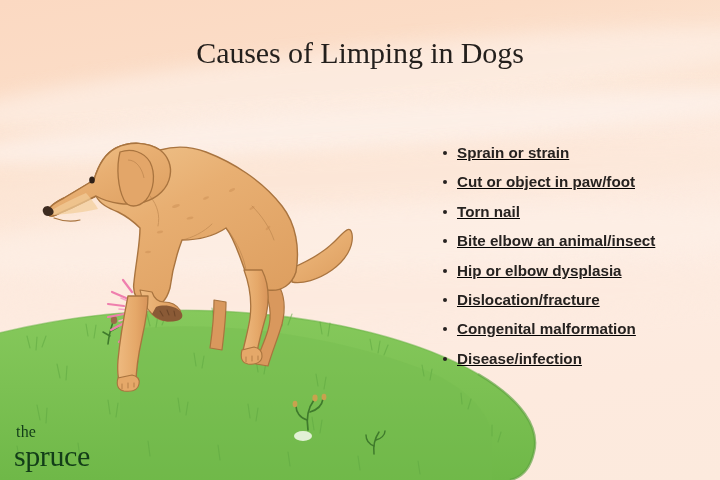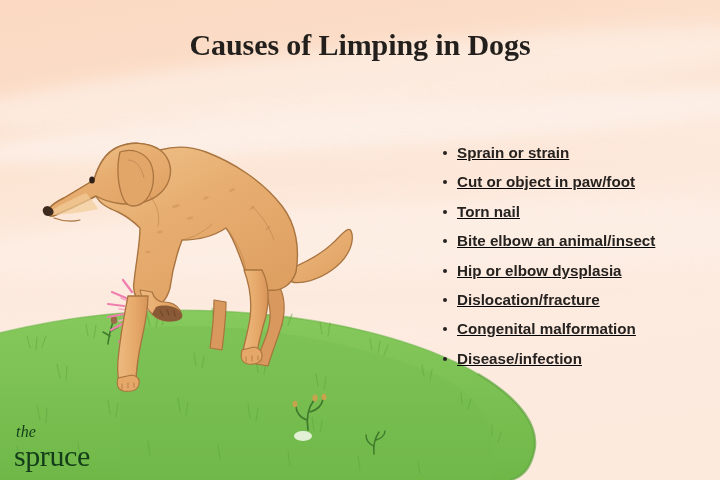--- a/index.html
+++ b/index.html
@@ -40,26 +40,26 @@
   }
   .cb1 { top: 48px;  height: 62px;  background: #fdeee4; transform: rotate(-5.5deg); }
   .cb2 { top: 104px; height: 46px;  background: #fdf1ea; transform: rotate(-4deg);  opacity:.85; }
   .cb3 { top: 150px; height: 54px;  background: #fce6d6; transform: rotate(-3deg);  opacity:.5;  }
   .cb4 { top: 206px; height: 70px;  background: #fdf0e7; transform: rotate(-2deg);  opacity:.6;  }
   .cb5 { top: 268px; height: 58px;  background: #fdeade; transform: rotate(-1.5deg);opacity:.55; }
 
   
   #title {
     position: absolute;
-    top: 28px;
+    top: 36px;
     left: 0;
     width: 720px;
     text-align: center;
     font-family: "Liberation Serif", serif;
-    font-weight: bold;
+    font-weight: normal;
     font-size: 30px;
     letter-spacing: -0.1px;
     color: #231f1c;
   }
 
   
   #causes-list {
     position: absolute;
     left: 430px;
     top: 133px;
@@ -106,21 +106,20 @@
     font-family: "Liberation Serif", serif;
     color: #123d18;
     line-height: 1;
     user-select: none;
   }
   #logo .the {
     font-size: 16px;
     letter-spacing: .2px;
     display: block;
     margin-left: 2px;
-    font-style: italic;
   }
   #logo .spruce {
     font-size: 30px;
     font-weight: normal;
     letter-spacing: -.4px;
     display: block;
     margin-top: 1px;
   }
 </style>
 </head>

